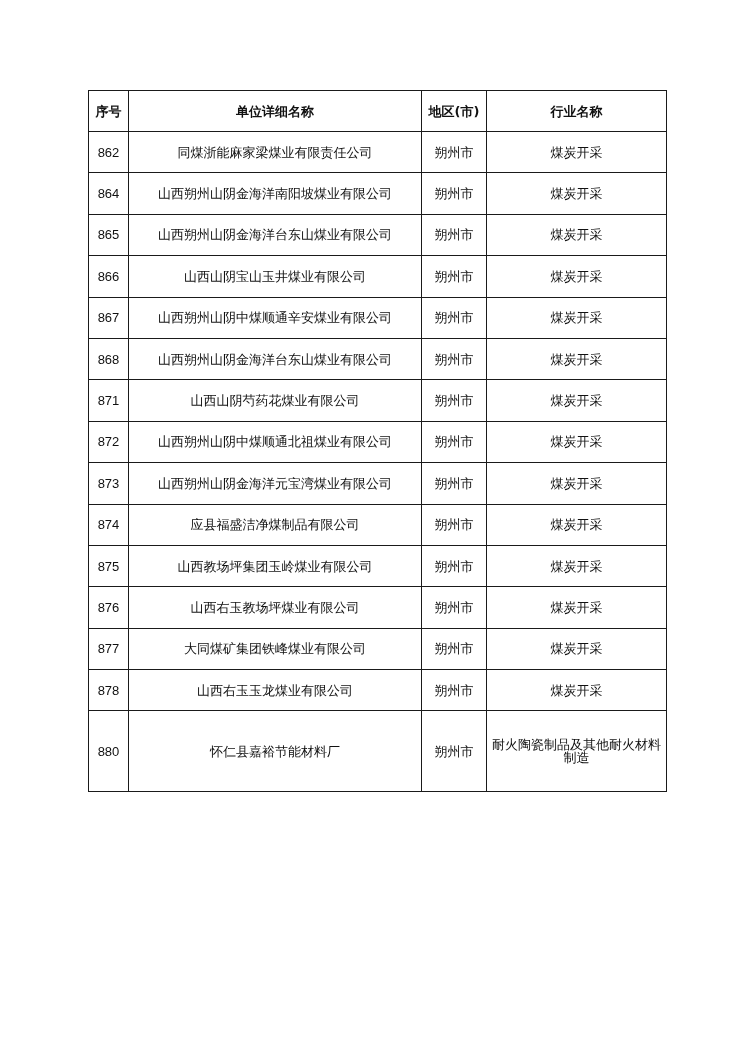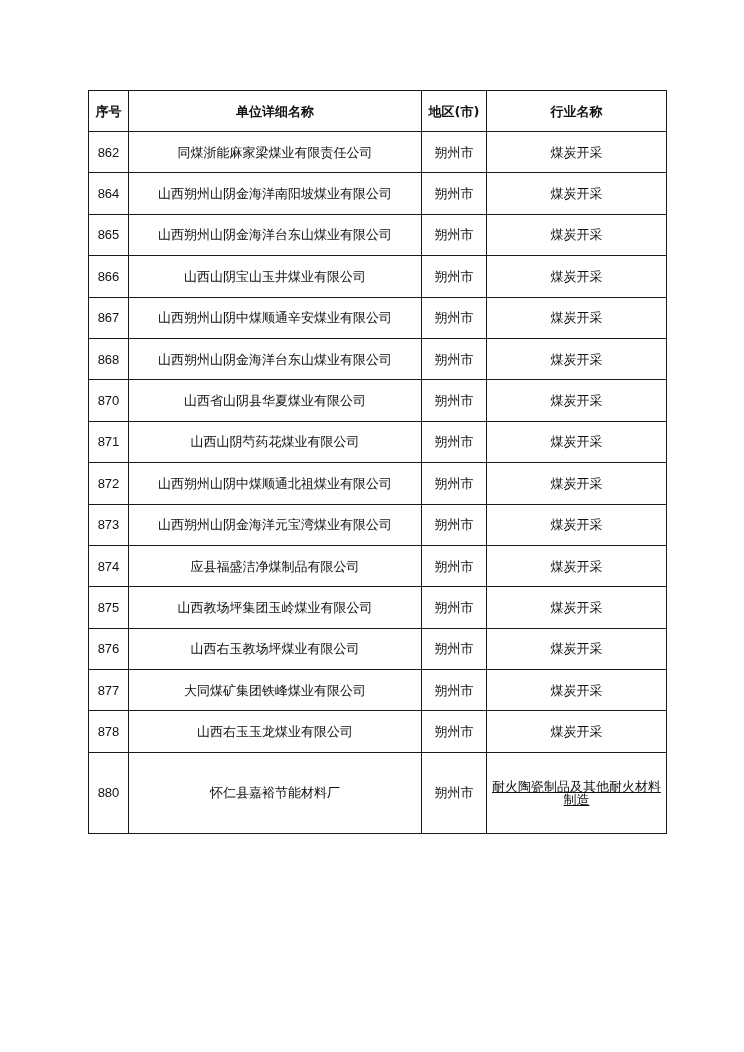--- a/index.html
+++ b/index.html
@@ -10,21 +10,21 @@
     width: 578px; border-collapse: collapse; table-layout: fixed;
   }
   table.list td, table.list th {
     border: 1px solid #1a1a1a; text-align: center; vertical-align: middle;
     padding: 0; font-size: 13px; line-height: 1;
   }
   table.list th { height: 40px; font-weight: bold; font-size: 13px; margin-top: 40px; }
   table.list td { height: 40.4px; }
   table.list td.num { font-family: Liberation Sans, sans-serif; font-size: 13px; }
   table.list tr.tall td { height: 80px; }
-  td.industry-multi { line-height: 40px; font-size: 13px; padding: 0 6px; text-decoration: underline; }
+  td.industry-multi { line-height: 40px; font-size: 13px; padding: 0 6px; }
 </style>
 </head>
 <body>
 
 <table class="list">
   <colgroup>
     <col style="width:40px">
     <col style="width:293px">
     <col style="width:65px">
     <col style="width:180px">
@@ -64,26 +64,20 @@
     </tr>
     <tr>
       <td class="num">867</td>
       <td>山西朔州山阴中煤顺通辛安煤业有限公司</td>
       <td>朔州市</td>
       <td>煤炭开采</td>
     </tr>
     <tr>
       <td class="num">868</td>
       <td>山西朔州山阴金海洋台东山煤业有限公司</td>
-      <td>朔州市</td>
-      <td>煤炭开采</td>
-    </tr>
-    <tr>
-      <td class="num">870</td>
-      <td>山西省山阴县华夏煤业有限公司</td>
       <td>朔州市</td>
       <td>煤炭开采</td>
     </tr>
     <tr>
       <td class="num">871</td>
       <td>山西山阴芍药花煤业有限公司</td>
       <td>朔州市</td>
       <td>煤炭开采</td>
     </tr>
     <tr>

